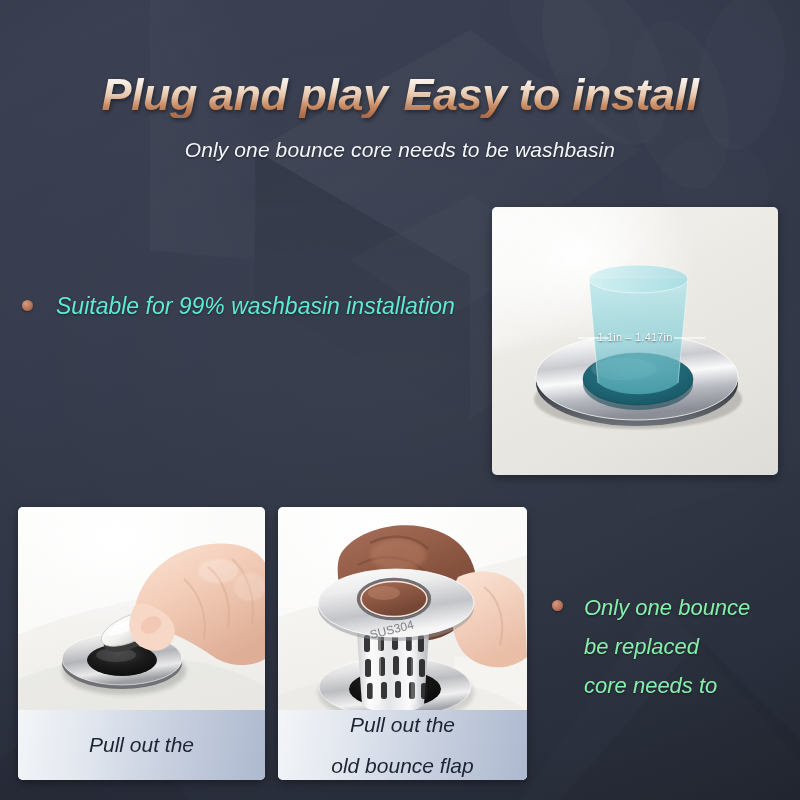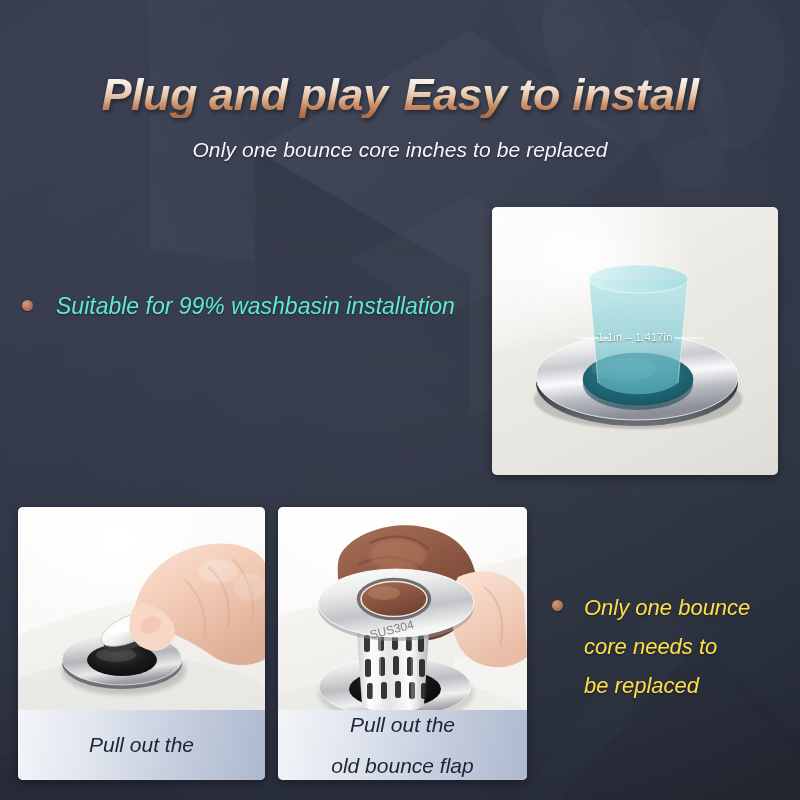--- a/index.html
+++ b/index.html
@@ -66,21 +66,21 @@
   #left-bullet .ln{
     font-size:23px; font-style:italic; color:#5eead4;
     line-height:1.62; white-space:nowrap;
     text-shadow:0 1px 2px rgba(0,0,0,.45);
   }
 
   
   #right-bullet{ position:absolute; left:548px; top:541px; width:250px; }
   #right-bullet .lines{ margin-left:36px; }
   #right-bullet .ln{
-    font-size:22px; font-style:italic; color:#fde047;
+    font-size:22px; font-style:italic; color:#86efac;
     line-height:1.78; white-space:nowrap;
     text-shadow:0 1px 2px rgba(0,0,0,.45);
   }
 
   
   .panel{
     position:absolute;
     border-radius:5px;
     overflow:hidden;
     background:#0369a1;
@@ -169,35 +169,35 @@
   <polygon points="600,430 800,300 800,470 640,520" fill="#ffffff" opacity=".015"></polygon>
 </svg>
 <div id="bg-vignette"></div>
 
 <div id="content">
 
   <div id="headline">
     <span>Plug and play</span><span class="gap"></span><span>Easy to install</span>
   </div>
 
-  <div id="subhead">Only one bounce core inches to be replaced</div>
+  <div id="subhead">Only one bounce core needs to be washbasin</div>
 
   <div id="left-bullet">
     <span class="bullet-dot"></span>
     <div class="lines">
       <div class="ln">Suitable for 99% washbasin installation</div>
     </div>
   </div>
 
   <div id="right-bullet">
     <span class="bullet-dot"></span>
     <div class="lines">
       <div class="ln">Only one bounce</div>
+      <div class="ln">be replaced</div>
       <div class="ln">core needs to</div>
-      <div class="ln">be replaced</div>
     </div>
   </div>
 
   <div class="panel" id="panel-hero">
     <div class="photo">
       <div class="hero-bg"></div>
       <div class="hero-sheen"></div>
 
       <svg viewBox="0 0 286 268" width="286" height="268" style="position:absolute;inset:0">
         <defs>

